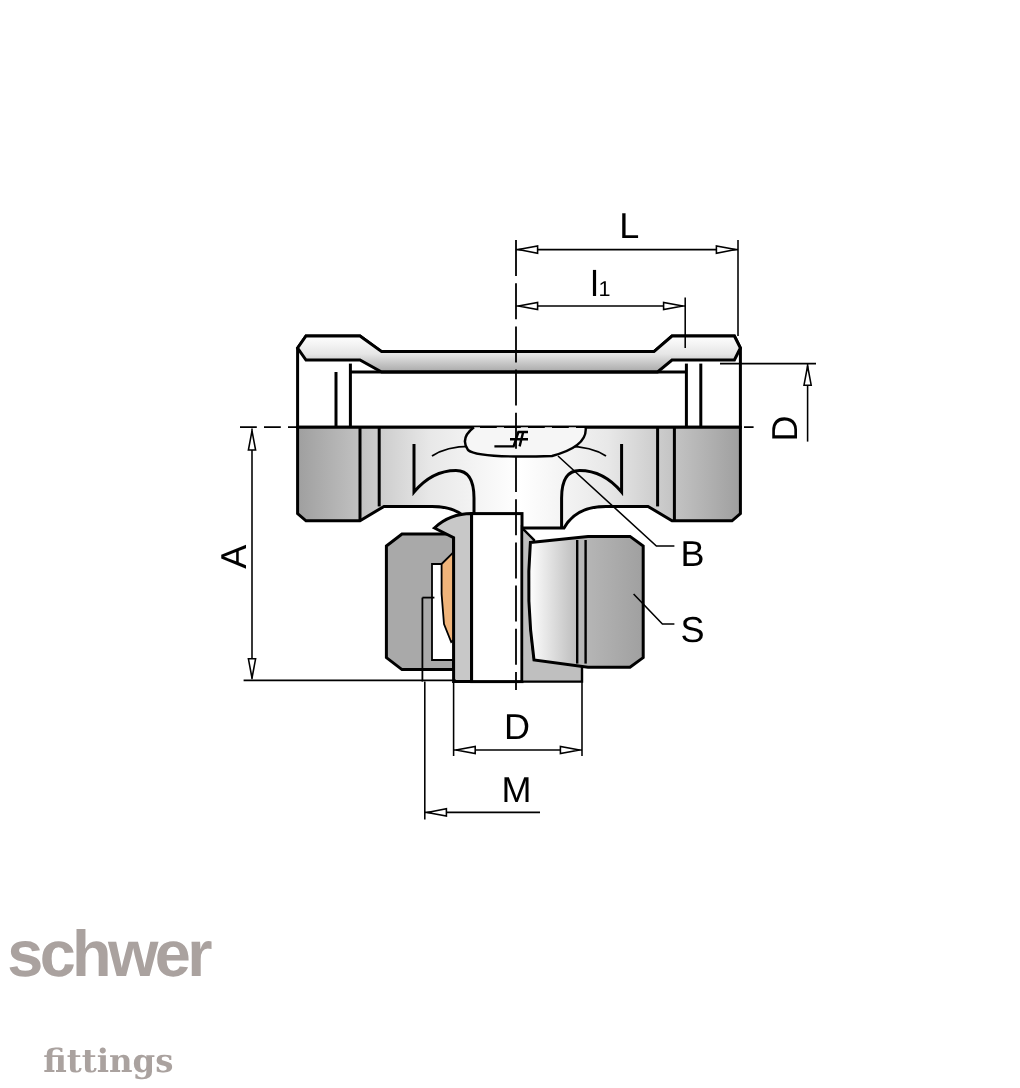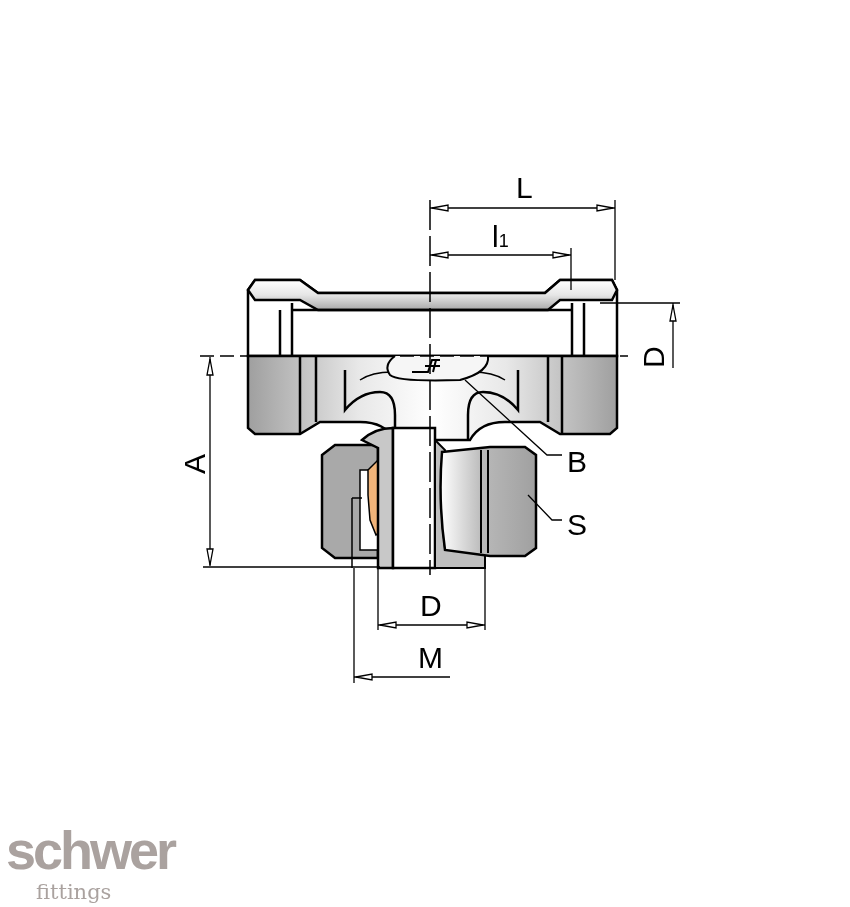--- a/index.html
+++ b/index.html
@@ -1,21 +1,21 @@
 <!DOCTYPE html>
 <html><head>
 <meta charset="utf-8">
 <style>
   html, body { margin:0; padding:0; background:#ffffff; }
   body { width:850px; height:907px; position:relative; overflow:hidden; font-family:"Liberation Sans", sans-serif; }
   #drawing { position:absolute; left:0; top:0; width:850px; height:907px; }
   .dim-label { font-family:"Liberation Sans", sans-serif; font-size:30px; fill:#000; }
-  .logo { position:absolute; left:6px; top:823px; color:#aaa29f; }
+  .logo { position:absolute; left:6px; top:768px; color:#aaa29f; }
   .logo-main { font-family:"Liberation Sans", sans-serif; font-weight:bold; font-size:54px; letter-spacing:-3px; line-height:54px; }
-  .logo-sub { font-family:"DejaVu Serif", serif; font-weight:normal; font-size:21px; line-height:30px; margin-left:30px; letter-spacing:0px; }
+  .logo-sub { font-family:"DejaVu Serif", serif; font-weight:bold; font-size:27px; line-height:30px; margin-left:30px; letter-spacing:0px;margin-top:48px; }
 </style>
 </head>
 <body>
 
 <svg id="drawing" viewBox="0 0 850 907" xmlns="http://www.w3.org/2000/svg">
   <defs>
     <linearGradient id="gv" x1="0" y1="0" x2="0" y2="1">
       <stop offset="0" stop-color="#ffffff"></stop>
       <stop offset="0.5" stop-color="#e6e6e6"></stop>
       <stop offset="1" stop-color="#a8a8a8"></stop>

